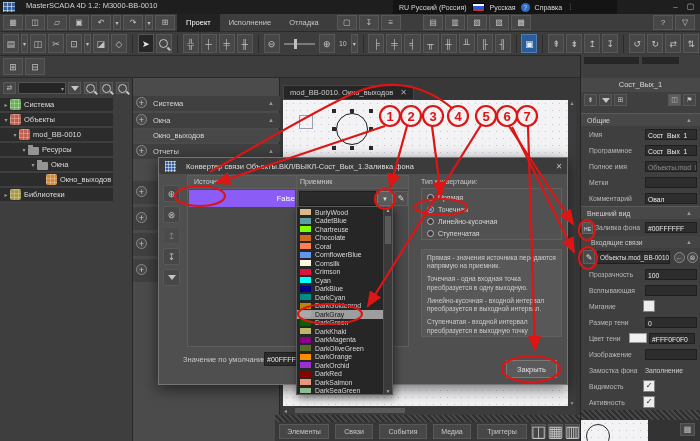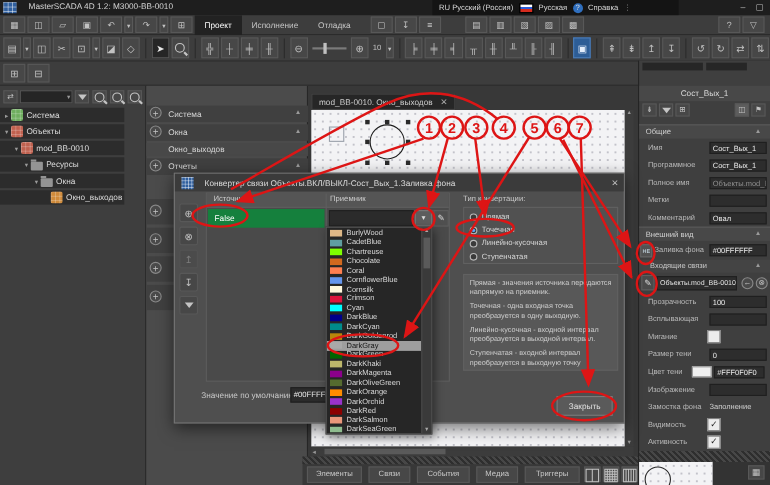--- a/index.html
+++ b/index.html
@@ -141,21 +141,21 @@
   #dlgtools{position:absolute;left:4px;top:27px;width:20px;}
   #dlgtools .ic{width:17px;height:17px;margin:0 0 4px 0;border-radius:2px;font-size:9px;}
   #dlgtable{position:absolute;left:28px;top:17px;width:222px;height:172px;background:#4a4a4a;border:1px solid #5e5e5e;box-sizing:border-box;}
   #dlghead{position:absolute;left:0;top:0;width:100%;height:13px;background:#555;border-bottom:1px solid #5e5e5e;display:flex;box-sizing:border-box;}
   #dlghead span{font-size:7px;color:#cccccc;line-height:12px;}
   #dlghead .c1{width:108px;padding-left:6px;box-sizing:border-box;}
   #dlghead .c2{padding-left:4px;}
   #dlgvline{position:absolute;left:108px;top:0;bottom:0;width:1px;background:#5e5e5e;}
   #dlgrows{position:absolute;left:1px;top:14px;width:106px;}
   .srow{height:17px;font-size:7.5px;color:#ddd;line-height:17px;padding-left:6px;background:#505050;margin-bottom:1px;}
-  .srow.sel{background:#15803d;color:#fff;}
+  .srow.sel{background:#8b5cf6;color:#fff;text-align:right;}
   #combo{position:absolute;left:111px;top:15px;width:77px;height:15px;background:#2b2b2b;border:1px solid #1f1f1f;box-sizing:border-box;}
   #comboarrow{position:absolute;left:189px;top:15px;width:16px;height:15px;background:#5d5d5d;border:1px solid #7a7a7a;
      color:#ddd;font-size:6px;text-align:center;line-height:14px;box-sizing:border-box;}
   #combopen{position:absolute;left:206px;top:15px;width:14px;height:15px;background:#4f4f4f;border:1px solid #5e5e5e;
      color:#ddd;font-size:8px;text-align:center;line-height:14px;box-sizing:border-box;}
   #convlabel{position:absolute;left:262px;top:20px;font-size:7px;color:#c8c8c8;}
   #radiobox{position:absolute;left:262px;top:30px;width:141px;height:52px;background:#515151;border:1px solid #616161;box-sizing:border-box;padding-top:2px;}
   .ropt{height:12px;display:flex;align-items:center;gap:4px;padding-left:5px;}
   .ropt span{font-size:7px;color:#d6d6d6;}
   .rdot{width:7px;height:7px;border:1px solid #bbb;border-radius:50%;background:#3a3a3a;position:relative;flex:none;box-sizing:border-box;}
@@ -336,20 +336,25 @@
         </div>
         <div class="trow" style="padding-left: 29px;">
           <div class="texp">▾</div>
           <div class="ti t-folder"></div>
           <div class="tlabel">Окна</div>
         </div>
         <div class="trow" style="padding-left: 38px;">
           <div class="texp"></div>
           <div class="ti t-window"></div>
           <div class="tlabel">Окно_выходов</div>
+        </div>
+        <div class="trow" style="padding-left: 2px;">
+          <div class="texp">▸</div>
+          <div class="ti t-library"></div>
+          <div class="tlabel">Библиотеки</div>
         </div>
       </div>
   </div>
 
   <div id="objpanel">
     <div id="objrows">
         <div class="orow">
           <div class="oplus">+</div>
           <div class="olabel">Система</div>
           <div class="ocaret">▲</div>

